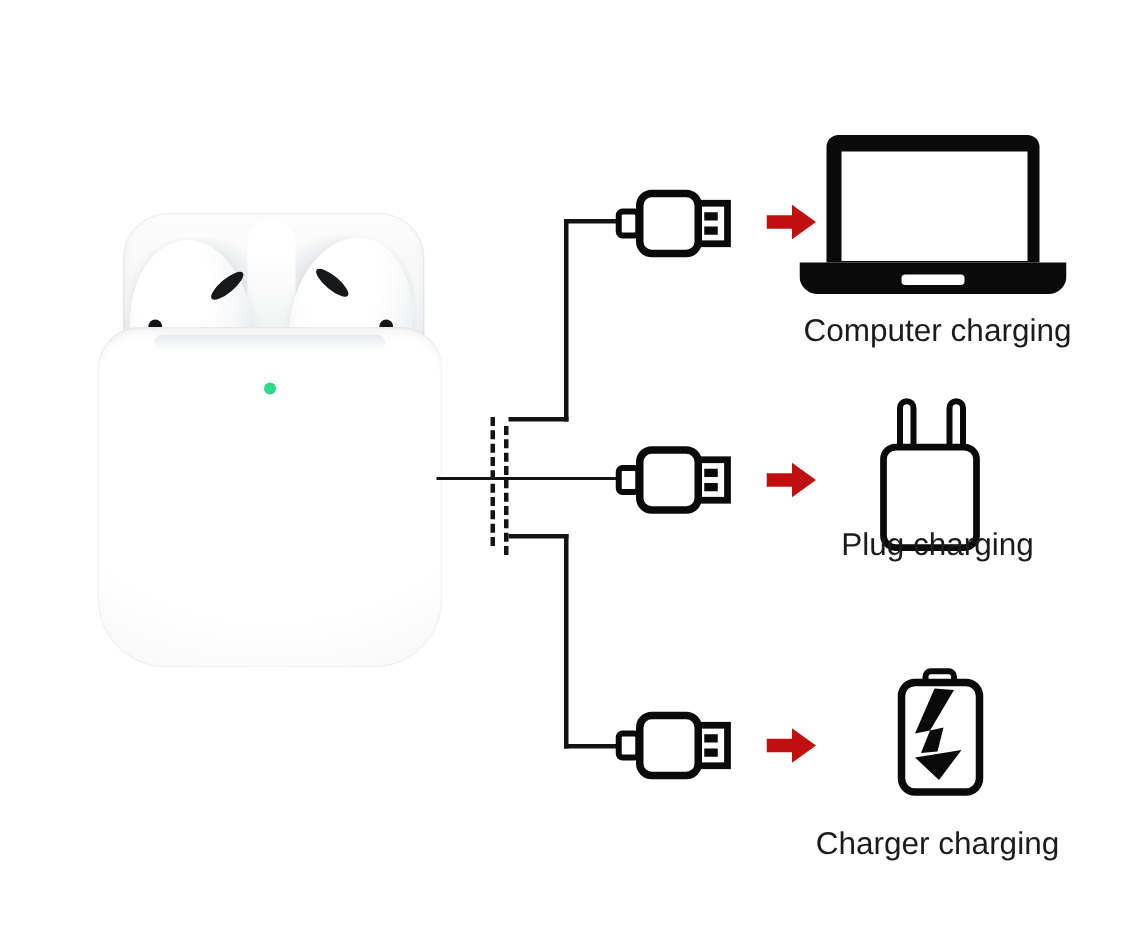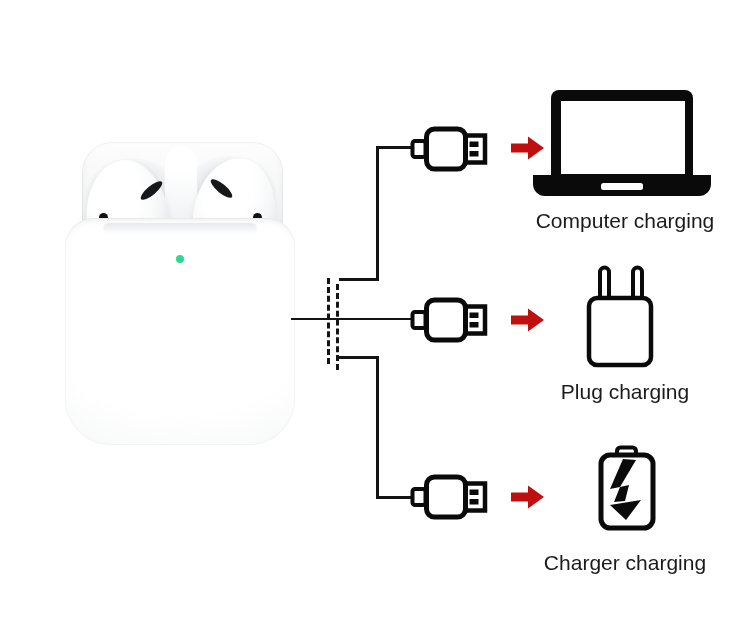--- a/index.html
+++ b/index.html
@@ -83,21 +83,21 @@
 
   
   .laptop-icon{left:533px;top:90px;}
   .plug-icon{left:586px;top:260px;}
   .battery-icon{left:597px;top:444px;}
   .method-label{
     left:518px;width:214px;text-align:center;
     font-size:21px;line-height:24px;color:var(--text,#1b1b1b);
   }
   .label-1{top:209px;}
-  .label-2{top:380px;}
+  .label-2{top:352px;}
   .label-3{top:551px;}
 </style>
 </head>
 <body>
 
 <div id="canvas">
 
   <div>
     <div class="abs case-lid"></div>
     <div class="abs lid-cavity cavity-left"></div>

